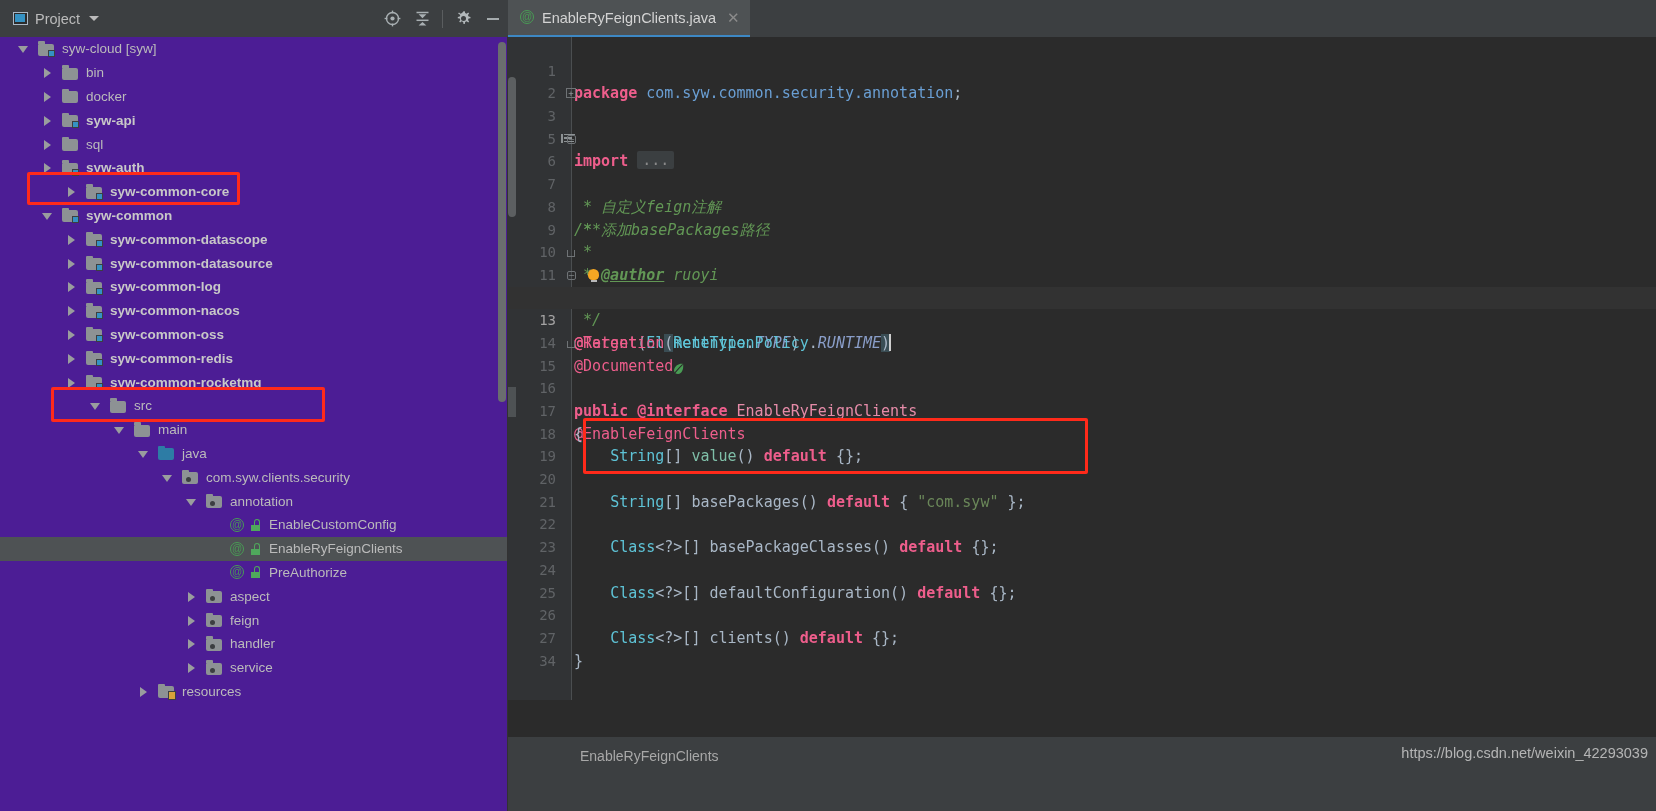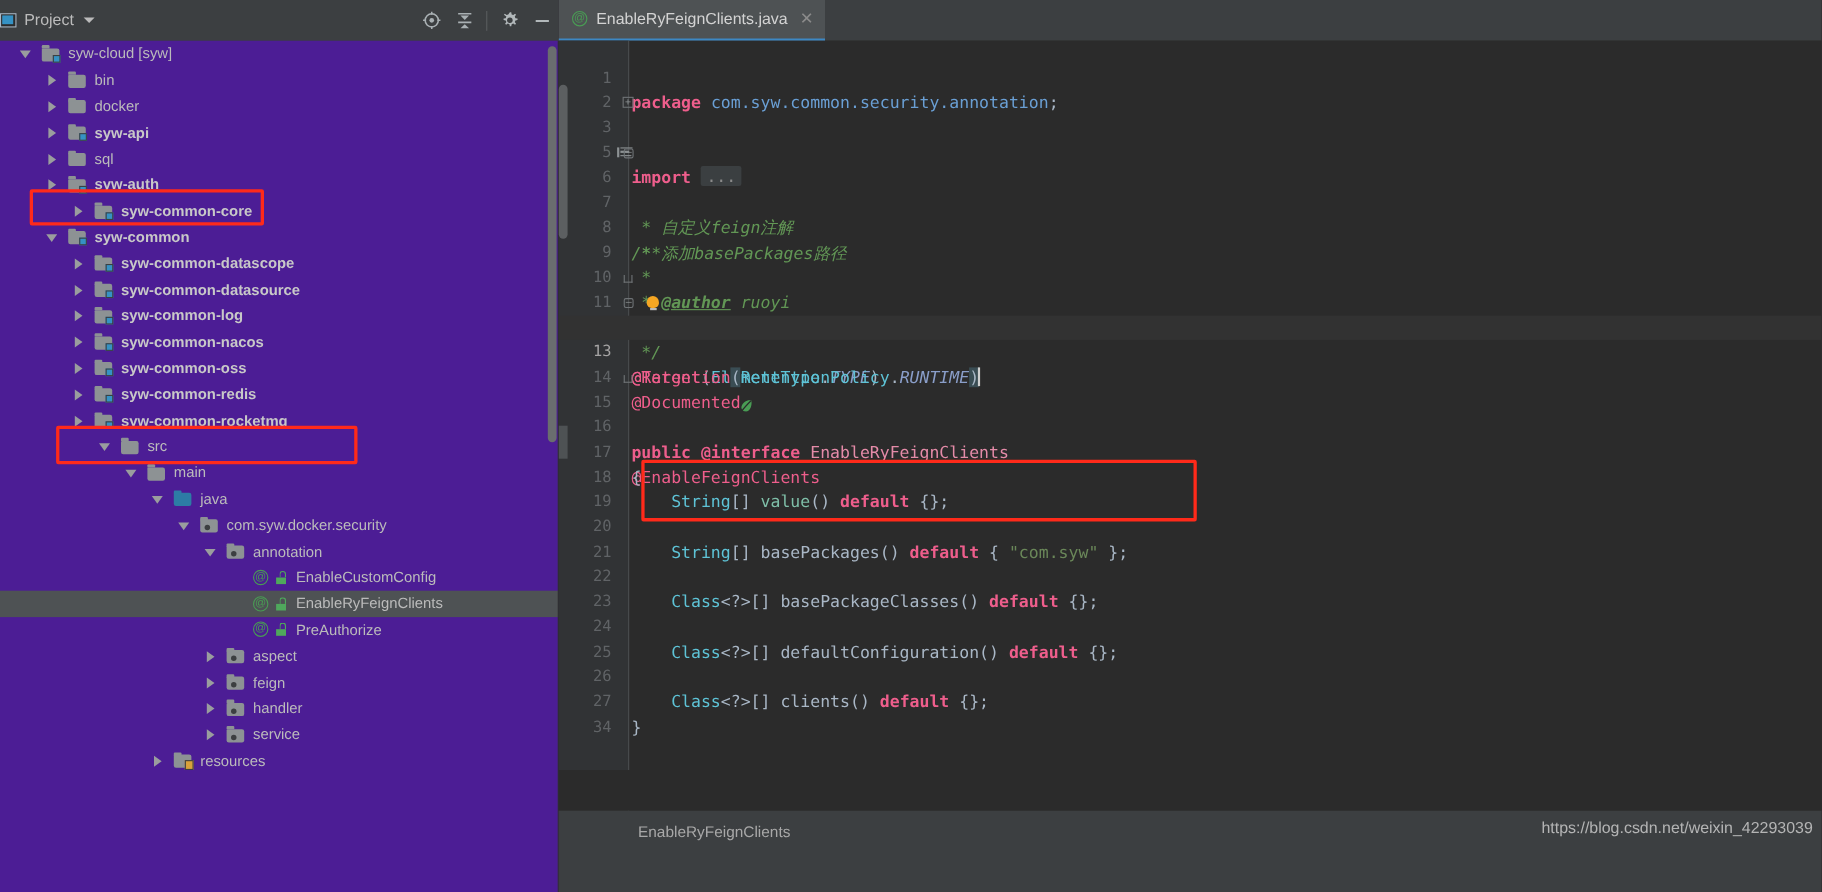--- a/index.html
+++ b/index.html
@@ -15,21 +15,21 @@
   #project-panel {
     position: absolute; left: 0; top: 0; width: 508px; height: 811px;
     background: #3c3f41;
   }
   #project-toolbar {
     position: absolute; left: 0; top: 0; width: 508px; height: 37px;
     background: #3c3f41; display: flex; align-items: center;
   }
   #project-tab {
     display: flex; align-items: center; gap: 7px;
-    height: 37px;
+    padding-left: 13px; height: 37px;
     cursor: pointer;
   }
   .panel-icon-box {
     width: 15px; height: 13px; border: 1.5px solid #a9b7c6;
     background: #2b2b2b; position: relative;
   }
   .panel-icon-box::after {
     content: ""; position: absolute; left: 1px; top: 1px;
     width: 10px; height: 8px; background: #3592c4;
   }
@@ -548,21 +548,21 @@
         </div>
         <div class="row">
           <span style="flex: 0 0 162px;"></span>
           <span class="twisty open"></span>
           <span style="flex: 0 0 9px;"></span>
           <span class="ico">
             <span class="fold-grey">
               <span class="pkg-dot"></span>
             </span>
           </span>
-          <span class="lbl">com.syw.docker.security</span>
+          <span class="lbl">com.syw.clients.security</span>
         </div>
         <div class="row">
           <span style="flex: 0 0 186px;"></span>
           <span class="twisty open"></span>
           <span style="flex: 0 0 9px;"></span>
           <span class="ico">
             <span class="fold-grey">
               <span class="pkg-dot"></span>
             </span>
           </span>

